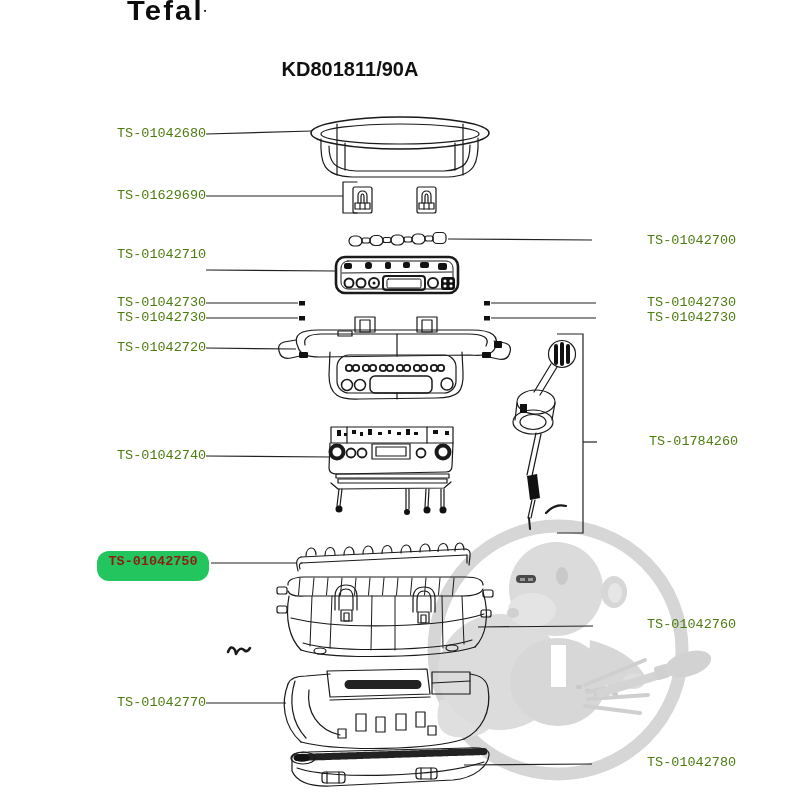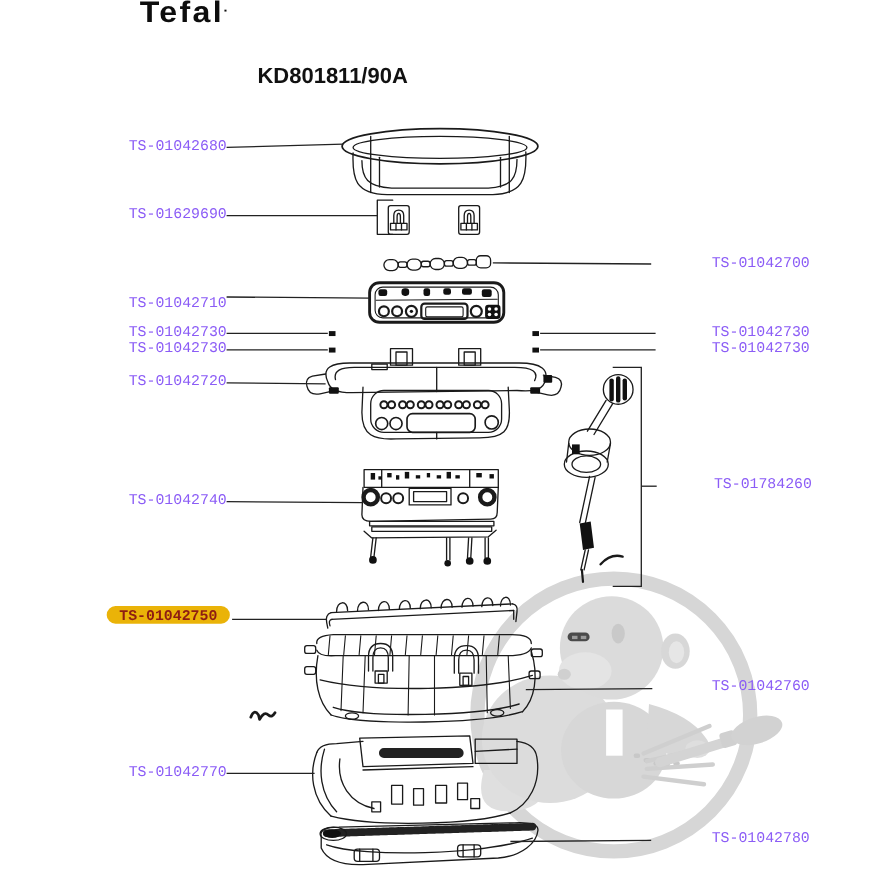--- a/index.html
+++ b/index.html
@@ -2,28 +2,28 @@
 <html><head>
 <meta charset="utf-8">
 <style>
   html,body{margin:0;padding:0;background:#fff;}
   #stage{position:relative;width:800px;height:800px;background:#ffffff;overflow:hidden;
          font-family:"Liberation Sans", sans-serif;}
   #drawing{position:absolute;left:0;top:0;}
   .logo{position:absolute;left:127px;top:-4px;font-weight:bold;font-size:27px;color:#0d0d0d;
         letter-spacing:2px;transform:scaleX(1.08);transform-origin:left center;}
   .tm{font-size:7px;vertical-align:top;line-height:30px;}
-  .title{position:absolute;left:234px;top:58px;width:200px;
+  .title{position:absolute;left:250px;top:58px;width:200px;text-align:center;
          font-weight:bold;font-size:20px;color:#111;}
   .lbl{position:absolute;height:18px;line-height:18px;white-space:nowrap;
-       font-family:"Liberation Mono", monospace;font-size:13.5px;color:#8b5cf6;cursor:pointer;}
+       font-family:"Liberation Mono", monospace;font-size:13.5px;color:#4d7c0f;cursor:pointer;}
   .lcol{left:117px;}
   .rcol{left:599px;margin-left:48px;}
-  .hl{left:97px;top:551px;width:112px;height:16px;line-height:22px;text-align:center;
-      background:#eab308;color:#8e1d12;border-radius:12px;font-weight:bold;}
+  .hl{left:97px;top:551px;width:112px;height:30px;line-height:22px;text-align:center;
+      background:#22c55e;color:#8e1d12;border-radius:12px;font-weight:bold;}
 </style>
 </head>
 <body>
 
 <div id="stage">
 
   <svg id="drawing" width="800" height="800" viewBox="0 0 800 800">
 
     <g>
       <circle cx="558" cy="650" r="124" fill="none" stroke="#d6d6d6" stroke-width="13"></circle>
@@ -339,21 +339,21 @@
       <path d="M464,765 L592,764"></path>
     </g>
   </svg>
 
   <div class="logo"><span>Tefal</span><span class="tm">▪</span></div>
 
   <div class="title">KD801811/90A</div>
 
   <div class="lbl lcol" style="top:125px">TS-01042680</div>
   <div class="lbl lcol" style="top:187px">TS-01629690</div>
-  <div class="lbl lcol" style="top:268px">TS-01042710</div>
+  <div class="lbl lcol" style="top:246px">TS-01042710</div>
   <div class="lbl lcol" style="top:294px">TS-01042730</div>
   <div class="lbl lcol" style="top:309px">TS-01042730</div>
   <div class="lbl lcol" style="top:339px">TS-01042720</div>
   <div class="lbl lcol" style="top:447px">TS-01042740</div>
   <div class="lbl hl">TS-01042750</div>
   <div class="lbl lcol" style="top:694px">TS-01042770</div>
 
   <div class="lbl rcol" style="top:232px">TS-01042700</div>
   <div class="lbl rcol" style="top:294px">TS-01042730</div>
   <div class="lbl rcol" style="top:309px">TS-01042730</div>

